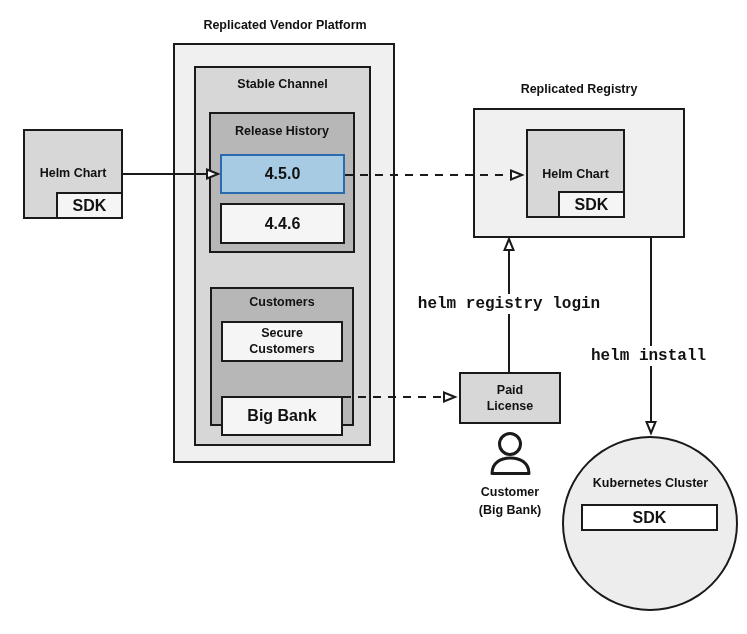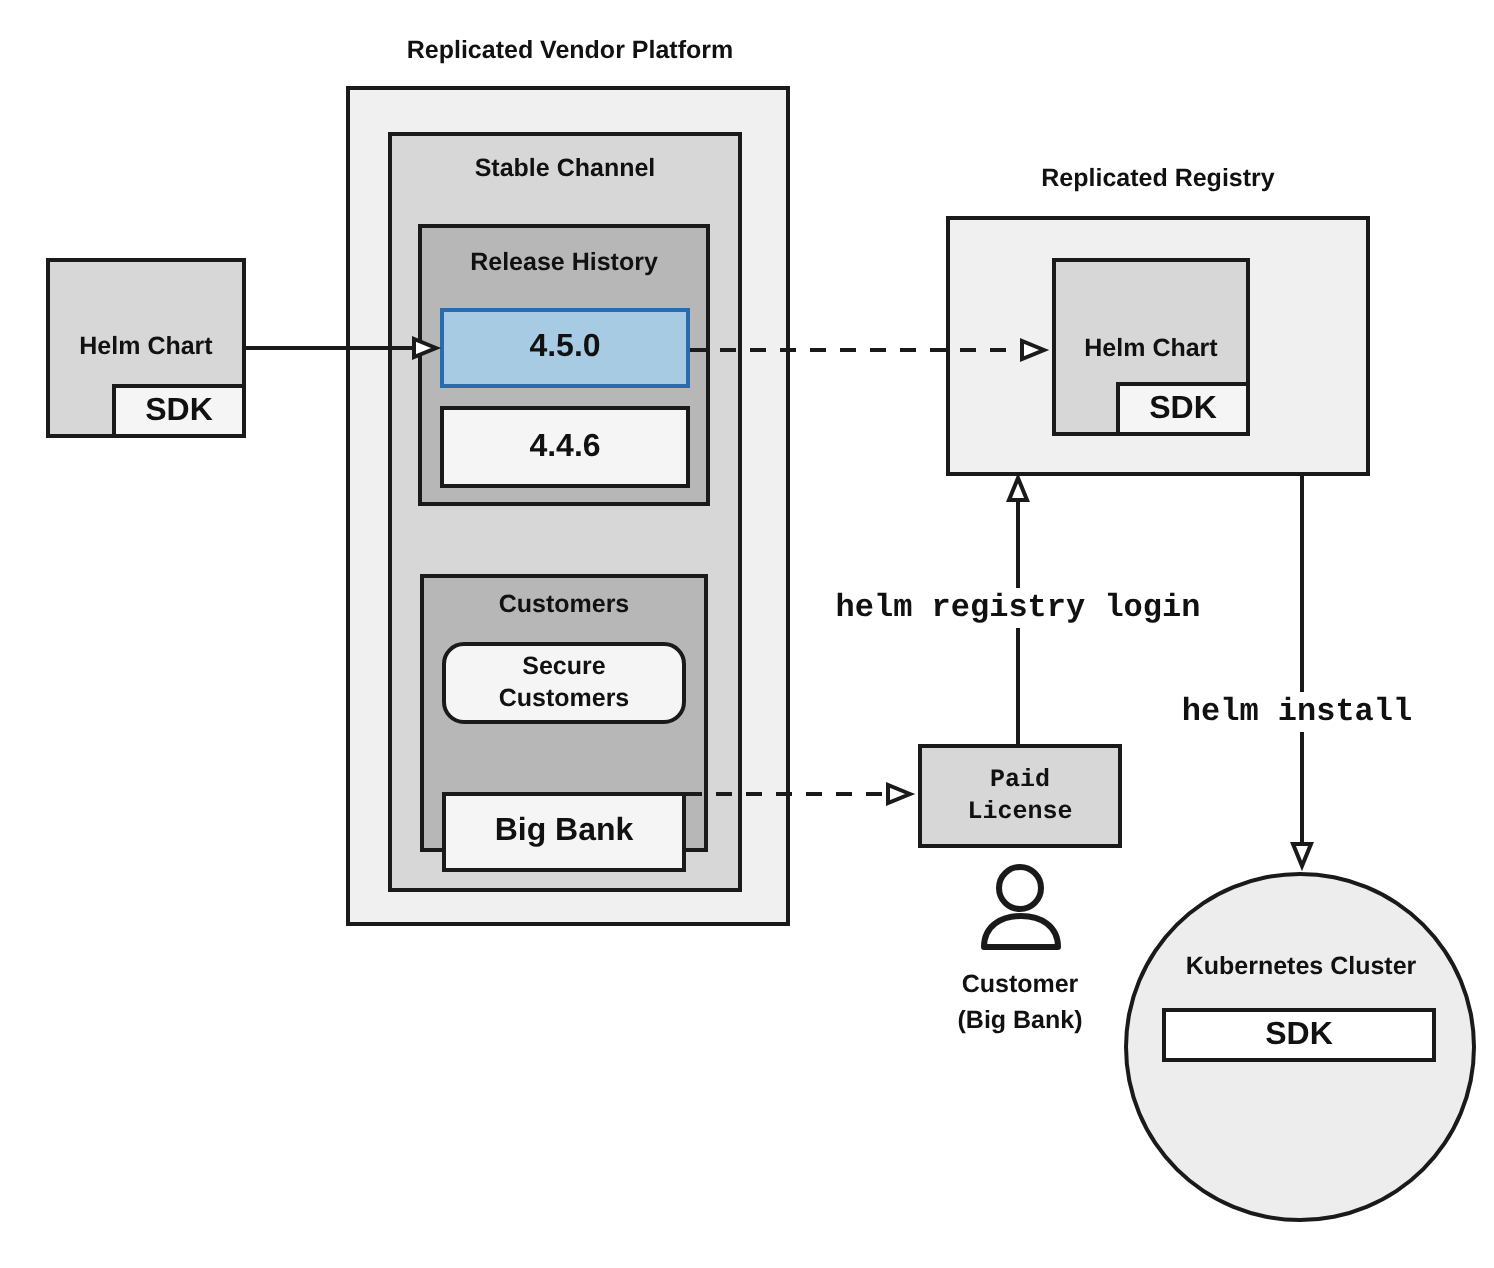--- a/index.html
+++ b/index.html
@@ -59,37 +59,37 @@
   <div class="box fill-mid" style="left:182px;top:66px;width:177px;height:380px;"></div>
   <div class="lbl" style="left:182px;top:76px;width:177px;">Stable Channel</div>
 
   <div class="box fill-dark" style="left:197px;top:112px;width:146px;height:141px;"></div>
   <div class="lbl" style="left:197px;top:123px;width:146px;">Release History</div>
   <div class="box blue vbox" style="left:208px;top:154px;width:125px;height:40px;line-height:36px;">4.5.0</div>
   <div class="box fill-paper vbox" style="left:208px;top:203px;width:125px;height:41px;line-height:37px;">4.4.6</div>
 
   <div class="box fill-dark" style="left:198px;top:287px;width:144px;height:139px;"></div>
   <div class="lbl" style="left:198px;top:294px;width:144px;">Customers</div>
-  <div class="box fill-paper" style="left:209px;top:321px;width:122px;height:41px;border-radius:11px;">
+  <div class="box fill-paper" style="left:209px;top:321px;width:122px;height:41px;">
     <div class="lbl" style="left:0;top:2px;width:118px;position:relative;">Secure</div>
     <div class="lbl" style="left:0;top:2px;width:118px;position:relative;">Customers</div>
   </div>
   <div class="box fill-paper vbox" style="left:209px;top:377px;width:122px;height:40px;line-height:36px;margin-top:19px;">Big Bank</div>
 
   <div class="box fill-mid" style="left:11px;top:129px;width:100px;height:90px;"></div>
   <div class="lbl" style="left:11px;top:165px;width:100px;">Helm Chart</div>
   <div class="box fill-paper vbox" style="left:44px;top:192px;width:67px;height:27px;line-height:24px;">SDK</div>
 
   <div class="lbl" style="left:461px;top:81px;width:212px;">Replicated Registry</div>
   <div class="box fill-light" style="left:461px;top:108px;width:212px;height:130px;"></div>
   <div class="box fill-mid" style="left:514px;top:129px;width:99px;height:89px;"></div>
   <div class="lbl" style="left:514px;top:166px;width:99px;">Helm Chart</div>
   <div class="box fill-paper vbox" style="left:546px;top:191px;width:67px;height:27px;line-height:24px;">SDK</div>
 
-  <div class="box fill-mid" style="left:447px;top:372px;width:102px;height:52px;font-family:Liberation Mono, monospace;">
+  <div class="box fill-mid" style="left:447px;top:372px;width:102px;height:52px;">
     <div class="lbl" style="left:0;top:8px;width:98px;position:relative;">Paid</div>
     <div class="lbl" style="left:0;top:8px;width:98px;position:relative;">License</div>
   </div>
 
   <div class="lbl" style="left:448px;top:483px;width:100px;line-height:18px;">
     <div>Customer</div>
     <div>(Big Bank)</div>
   </div>
 
   <div class="box circle" style="left:550px;top:436px;width:176px;height:175px;"></div>

